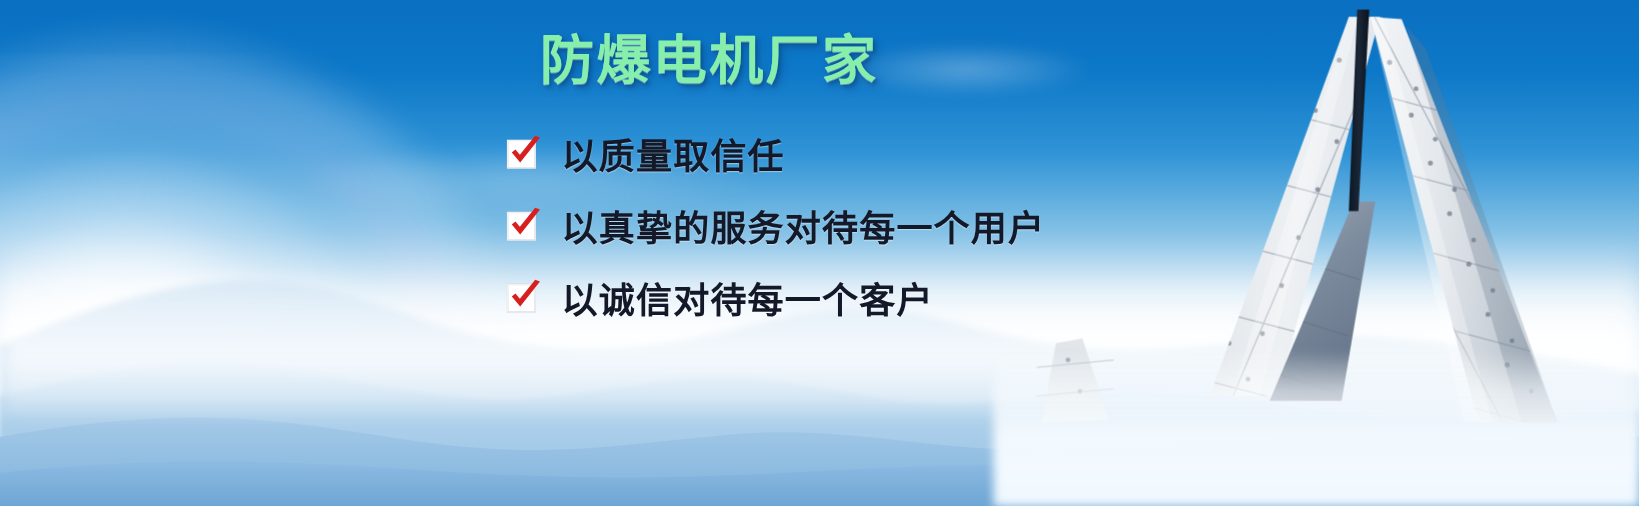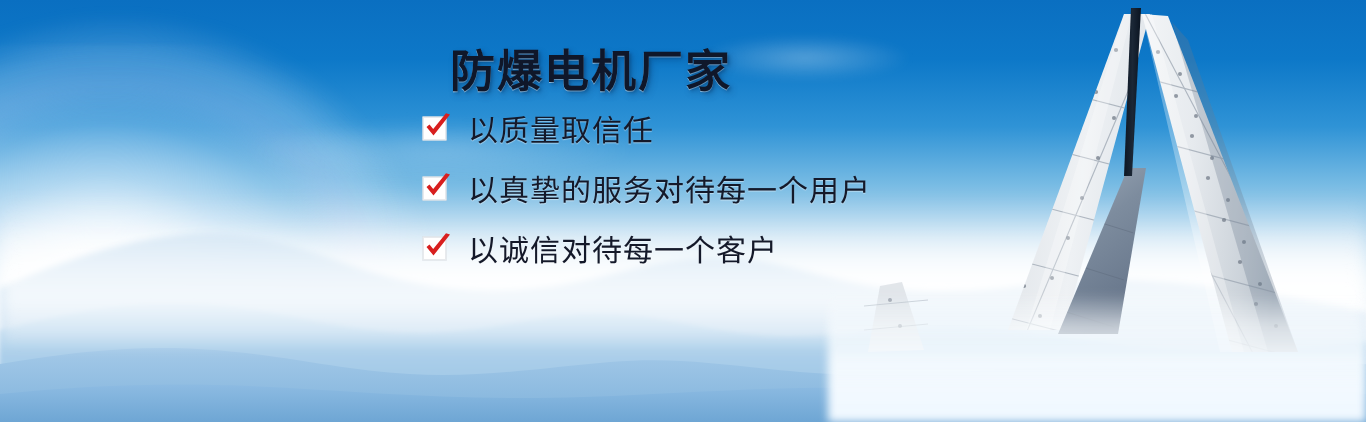--- a/index.html
+++ b/index.html
@@ -96,41 +96,40 @@
       rgba(244,250,255,.99) 72%,
       rgba(240,248,255,1) 100%);
     filter:blur(4px);pointer-events:none;
   }
 
   
   .content{position:absolute;left:0;top:0;width:900px;height:422px;}
 
   .title{
     position:absolute;left:450px;top:25px;
-    font-size:45px;font-weight:bold;color:#0f172a;
+    font-size:45px;font-weight:bold;color:#86efac;
     letter-spacing:2px;line-height:1.16;
     text-shadow:
       2px 2px 3px rgba(10,60,110,.42),
       0 1px 0 rgba(255,255,255,.55),
       3px 4px 7px rgba(8,55,105,.30);
     white-space:nowrap;
-    margin-top:21px;
   }
 
   .bullets{position:absolute;left:422px;top:106px;}
   .bullet{
     display:flex;align-items:center;
     height:44px;margin-bottom:16px;
   }
   .check-icon{
     position:relative;width:26px;height:26px;flex:0 0 26px;margin-right:20px;
   }
   .check-icon svg{position:absolute;left:-3px;top:-5px;overflow:visible;}
   .bullet-text{
-    font-size:30px;font-weight:normal;color:#14192a;
+    font-size:30px;font-weight:bold;color:#14192a;
     letter-spacing:1px;white-space:nowrap;
     text-shadow:0 1px 1px rgba(255,255,255,.45);
   }
 </style>
 </head>
 <body>
 
 <div class="banner">
 
   <div class="sky"></div>

